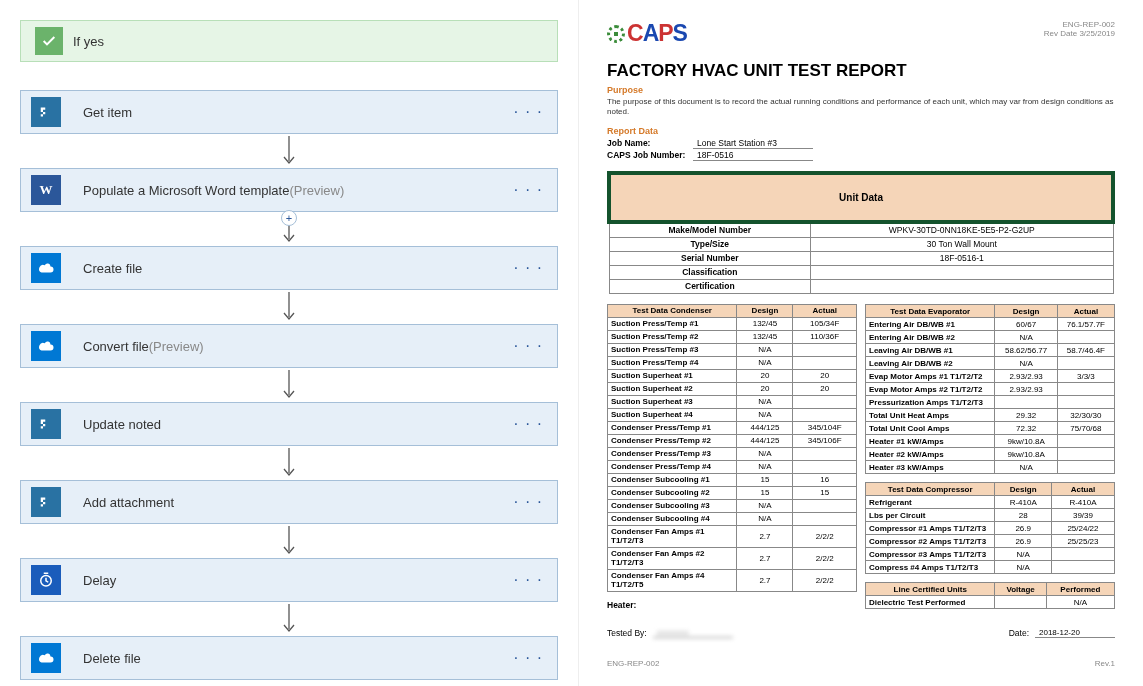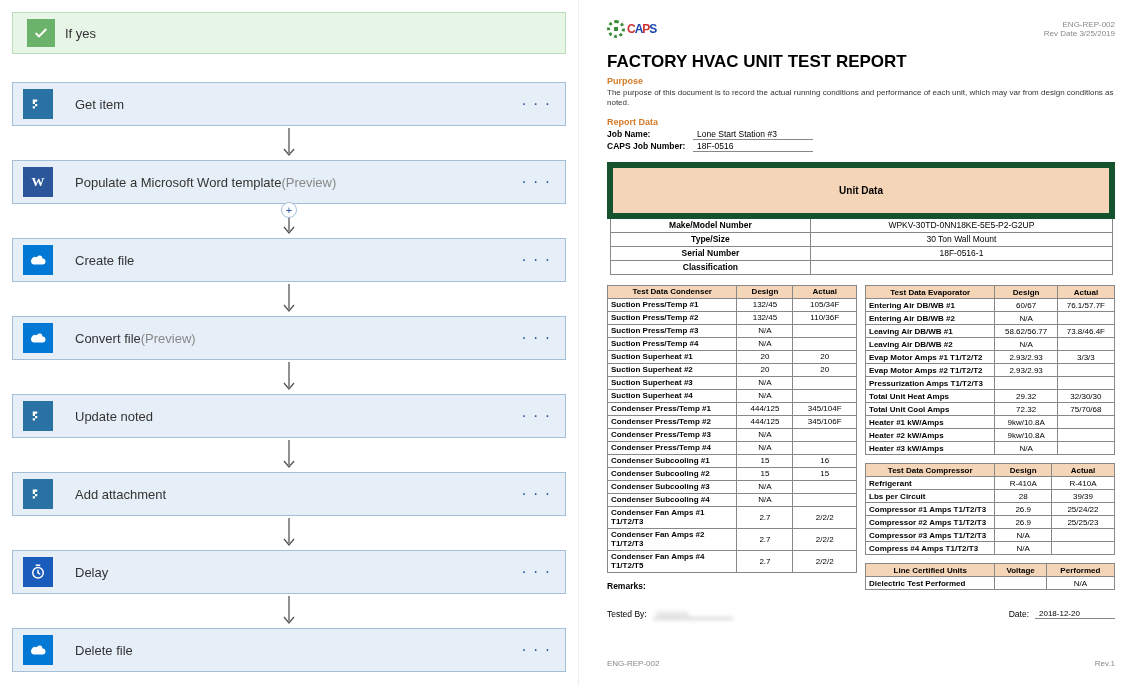--- a/index.html
+++ b/index.html
@@ -1,17 +1,17 @@
 <!DOCTYPE html>
 <html><head>
   <meta charset="utf-8">
   <style>
     * { margin: 0; padding: 0; box-sizing: border-box; }
     body { font-family: "Segoe UI", Arial, sans-serif; background: #fff; display: flex; width: 1143px; height: 686px; }
-    .left-panel { width: 578px; background: #fff; padding: 12px; overflow-y: auto; }
+    .left-panel { width: 578px; background: #fff; padding: 20px; overflow-y: auto; }
     .right-panel { width: 565px; background: #fff; padding: 20px 28px; font-size: 9px; position: relative; border-left: 1px solid #eee; }
 
     
     .header-bar { background: #e6f5e6; padding: 6px 14px; display: flex; align-items: center; gap: 10px; border: 1px solid #b8dfb8; margin-bottom: 28px; }
     .header-icon { width: 28px; height: 28px; background: #6bb36b; display: flex; align-items: center; justify-content: center; }
     .header-icon svg { width: 16px; height: 16px; stroke: #fff; stroke-width: 3; fill: none; }
     .header-text { font-size: 13px; color: #333; }
 
     .step-card { background: #e6eff8; border: 1px solid #a5bfd8; padding: 6px 10px; display: flex; align-items: center; gap: 22px; cursor: pointer; }
     .step-icon { width: 30px; height: 30px; display: flex; align-items: center; justify-content: center; flex-shrink: 0; font-size: 13px; font-weight: 600; color: #fff; }
@@ -25,35 +25,35 @@
     .step-menu { color: #2b579a; font-size: 16px; letter-spacing: 1px; padding: 0 4px; }
 
     .arrow-wrap { display: flex; flex-direction: column; align-items: center; justify-content: center; height: 34px; color: #555; position: relative; }
     .arrow-wrap svg { width: 14px; height: 32px; }
     .plus-badge { position: absolute; top: -2px; left: 50%; transform: translateX(-50%); background: #fff; border: 1px solid #a5bfd8; width: 16px; height: 16px; border-radius: 50%; display: flex; align-items: center; justify-content: center; font-size: 11px; color: #2b579a; }
 
     
     .doc-header { display: flex; justify-content: space-between; align-items: flex-start; margin-bottom: 14px; }
     .logo { display: flex; align-items: center; gap: 2px; }
     .logo-mark { width: 18px; height: 18px; border-radius: 50%; background: radial-gradient(circle, #3b8c3a 30%, #fff 30%); border: 3px dotted #3b8c3a; display: inline-block; }
-    .logo-text { font-weight: 800; font-size: 12px; letter-spacing: -1px; }
+    .logo-text { font-weight: 800; font-size: 23px; letter-spacing: -1px; }
     .logo-text .c1 { color: #c33; }
     .logo-text .c2 { color: #1a48b0; }
     .doc-meta { text-align: right; color: #888; font-size: 8px; }
 
     .doc-title { font-size: 17px; font-weight: 800; margin-bottom: 2px; letter-spacing: 0; }
     .section-label { color: #d57a2a; font-weight: 700; font-size: 9px; margin-top: 4px; margin-bottom: 2px; }
     .purpose-text { font-size: 8px; color: #333; line-height: 1.3; margin-bottom: 8px; }
 
     .rd-row { display: flex; font-size: 8.5px; margin-bottom: 1px; }
     .rd-label { width: 86px; font-weight: 700; }
     .rd-value { border-bottom: 1px solid #888; min-width: 120px; padding: 0 4px; }
 
     .unit-table { width: 100%; border-collapse: collapse; margin-top: 10px; font-size: 8.5px; }
-    .unit-table th { background: #f5d5b8; border: 6px solid #14532d; padding: 17px 4px; font-weight: 700; }
+    .unit-table th { background: #f5d5b8; border: 4px solid #14532d; padding: 17px 4px; font-weight: 700; }
     .unit-table td { border: 1px solid #888; padding: 1.5px 4px; text-align: center; }
     .unit-table .lbl { font-weight: 700; width: 40%; }
     .unit-head { font-size: 10px; }
 
     .two-col { display: flex; gap: 8px; margin-top: 10px; align-items: center; }
     .col { flex: 1; }
 
     .dtable { width: 100%; border-collapse: collapse; font-size: 8px; }
     .dtable thead th { background: #f5d5b8; border: 1px solid #888; padding: 1.5px 3px; font-weight: 700; text-align: center; }
     .dtable thead th:first-child { width: 52%; }
@@ -247,20 +247,24 @@
           <td>30 Ton Wall Mount</td>
         </tr>
         <tr>
           <td class="lbl">Serial Number</td>
           <td>18F-0516-1</td>
         </tr>
         <tr>
           <td class="lbl">Classification</td>
           <td></td>
         </tr>
+        <tr>
+          <td class="lbl">Certification</td>
+          <td></td>
+        </tr>
       </tbody>
   </table>
 
   <div class="two-col">
     <div class="col">
       <table class="dtable">
         <thead>
             <tr>
           <th>Test Data Condenser</th>
           <th>Design</th>
@@ -358,21 +362,21 @@
               <td>2.7</td>
               <td>2/2/2</td>
             </tr>
             <tr>
               <td>Condenser Fan Amps #4 T1/T2/T5</td>
               <td>2.7</td>
               <td>2/2/2</td>
             </tr>
           </tbody>
       </table>
-      <div class="remarks">Remarks:</div>
+      <div class="remarks">Heater:</div>
     </div>
     <div class="col">
       <table class="dtable">
         <thead>
             <tr>
           <th>Test Data Evaporator</th>
           <th>Design</th>
           <th>Actual</th>
         </tr>
           </thead>
@@ -383,21 +387,21 @@
               <td>76.1/57.7F</td>
             </tr>
             <tr>
               <td>Entering Air DB/WB #2</td>
               <td>N/A</td>
               <td></td>
             </tr>
             <tr>
               <td>Leaving Air DB/WB #1</td>
               <td>58.62/56.77</td>
-              <td>73.8/46.4F</td>
+              <td>58.7/46.4F</td>
             </tr>
             <tr>
               <td>Leaving Air DB/WB #2</td>
               <td>N/A</td>
               <td></td>
             </tr>
             <tr>
               <td>Evap Motor Amps #1 T1/T2/T2</td>
               <td>2.93/2.93</td>
               <td>3/3/3</td>

